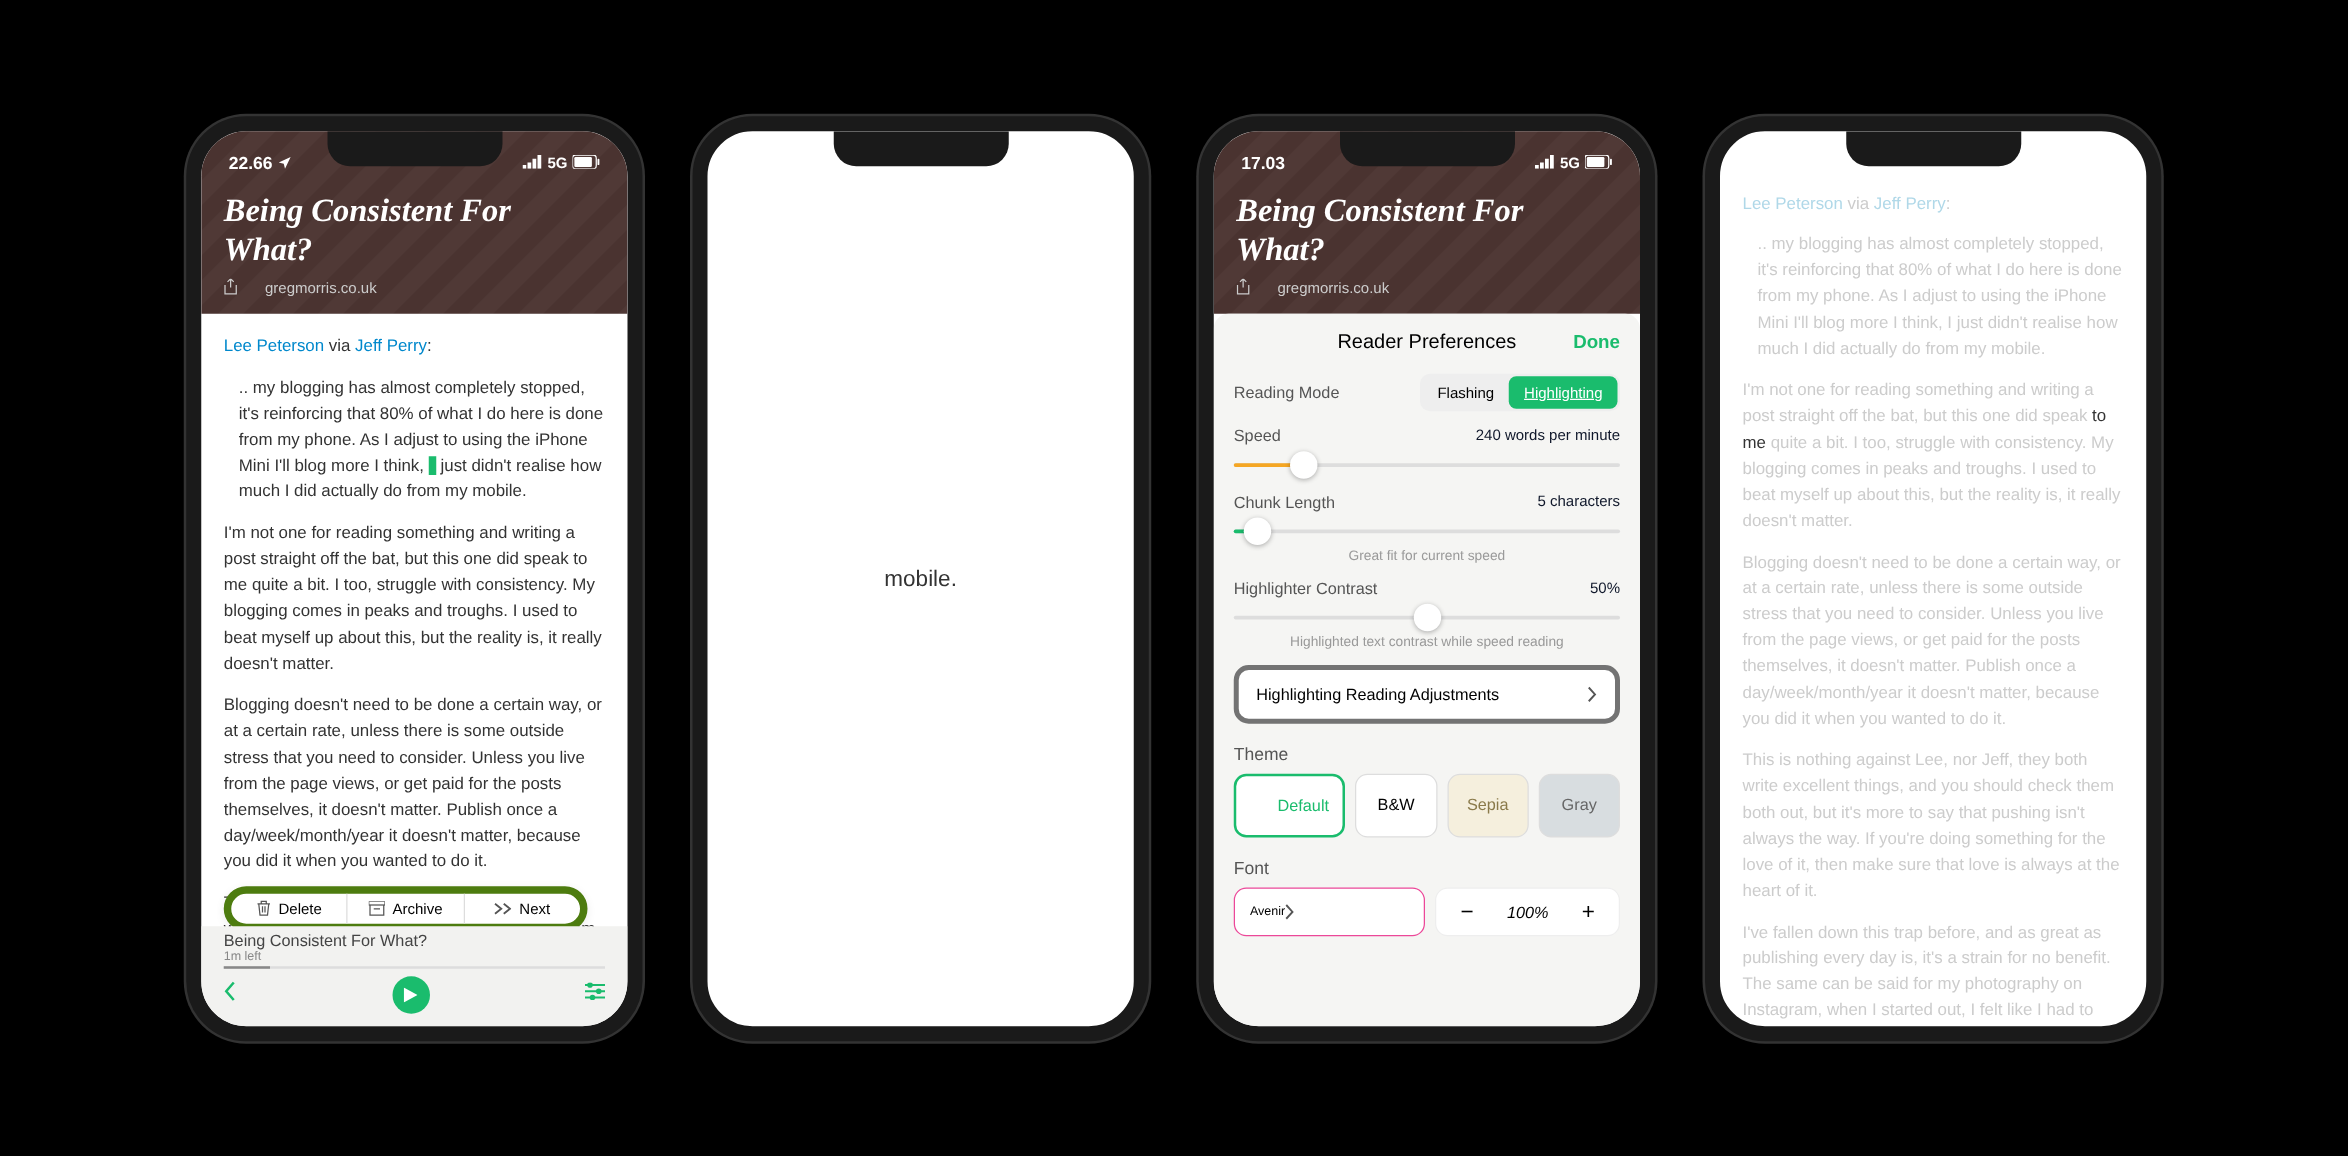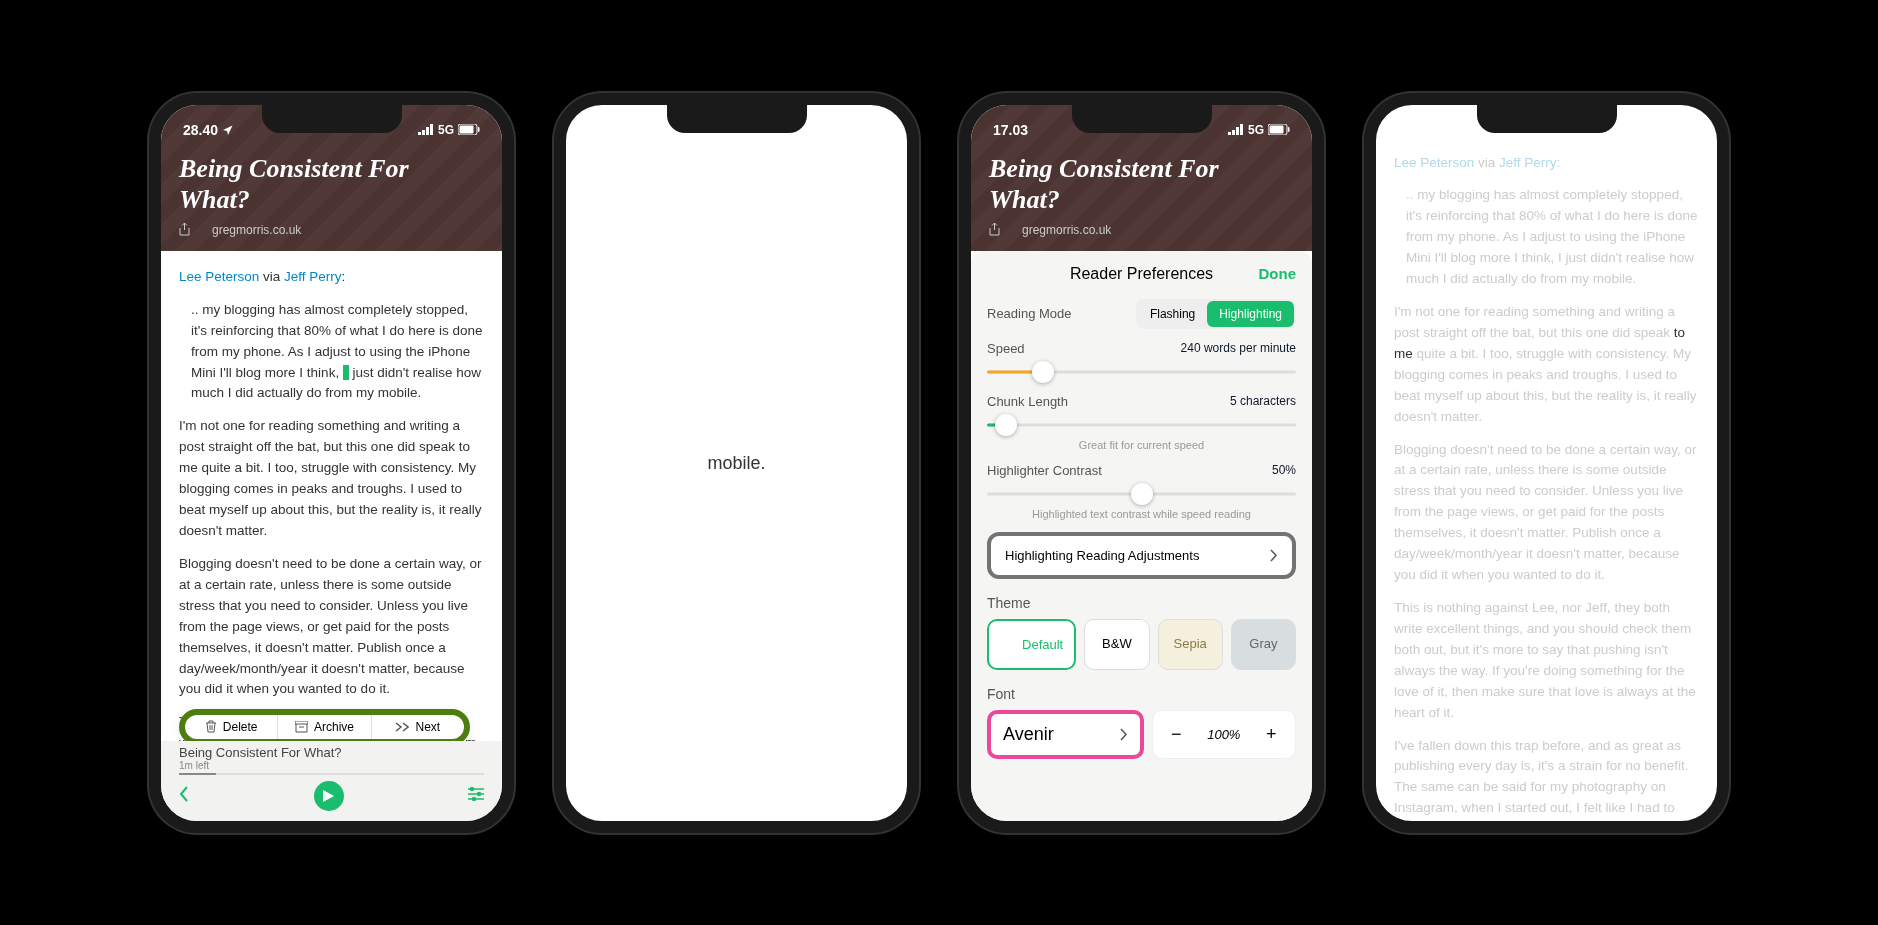--- a/index.html
+++ b/index.html
@@ -157,56 +157,56 @@
     overflow: hidden;
   }
   .prefs-header { display: flex; justify-content: center; position: relative; margin-bottom: 16px; }
   .prefs-title { font-size: 16px; font-weight: 500; }
   .done-btn { position: absolute; right: 0; color: #1abc6d; font-weight: 600; font-size: 15px; }
   .pref-row { display: flex; justify-content: space-between; align-items: center; font-size: 13px; margin-bottom: 6px; }
   .pref-label { color: #555; }
   .pref-value { color: #0f172a; font-size: 12px; }
   .seg { display: flex; background: #eee; border-radius: 8px; padding: 2px; }
   .seg button { flex: 1; padding: 6px 12px; border: none; background: none; font-size: 12px; border-radius: 6px; cursor: pointer; }
-  .seg button.active { background: #1abc6d; color: #fff; }
+  .seg button.active { background: #1abc6d; color: #fff; text-decoration: underline; }
   .slider { position: relative; height: 20px; margin-bottom: 4px; }
   .slider-track { position: absolute; top: 50%; left: 0; right: 0; height: 3px; background: #ddd; border-radius: 2px; transform: translateY(-50%); }
   .slider-fill { position: absolute; top: 50%; left: 0; height: 3px; background: #f5a623; border-radius: 2px; transform: translateY(-50%); }
   .slider-fill.green { background: #1abc6d; }
   .slider-thumb { position: absolute; top: 50%; width: 22px; height: 22px; background: #fff; border-radius: 50%; box-shadow: 0 1px 4px rgba(0,0,0,0.3); transform: translate(-50%, -50%); }
   .slider-caption { text-align: center; font-size: 11px; color: #999; margin-bottom: 10px; }
   .card-btn {
     background: #fff; border: 4px solid #737373; border-radius: 12px;
     padding: 12px 14px; display: flex; justify-content: space-between; align-items: center;
     font-size: 13px; margin-bottom: 16px; cursor: pointer;
   }
   .section-label { font-size: 14px; color: #555; margin: 10px 0 8px; }
   .theme-row { display: flex; gap: 8px; margin-bottom: 16px; }
   .theme-btn { flex: 1; padding: 16px 0; border-radius: 10px; text-align: center; font-size: 13px; border: 1px solid #ddd; cursor: pointer; }
   .theme-btn.default { border: 2px solid #1abc6d; background: #fff; color: #1abc6d; padding-left: 22px; }
   .theme-btn.bw { background: #fff; }
   .theme-btn.sepia { background: #f5efdd; color: #8a7a4a; }
   .theme-btn.gray { background: #d8dde0; color: #666; }
   .font-row { display: flex; gap: 8px; }
-  .font-select { flex: 1.4; background: #fff; border: 4px solid #ec4899; border-radius: 10px; padding: 10px 12px; display: flex; justify-content: space-between; align-items: center; font-size: 18px; cursor: pointer; }
+  .font-select { flex: 1.4; background: #fff; border: 1px solid #ec4899; border-radius: 10px; padding: 10px 12px; display: flex; justify-content: flex-start; align-items: center; font-size: 10px; cursor: pointer; }
   .stepper { flex: 1.6; background: #fff; border: 1px solid #eee; border-radius: 10px; display: flex; align-items: center; }
   .stepper button { flex: 1; background: none; border: none; font-size: 18px; padding: 8px 0; cursor: pointer; }
   .stepper span { flex: 1; text-align: center; font-size: 13px; font-style: italic; }
   .pref-section { margin-bottom: 12px; }
 </style>
 </head>
 <body>
 
 <div class="phone">
   <div class="notch"></div>
   <div class="screen">
     <div class="header">
       <div class="status-bar">
         <div class="status-left">
-          <span>28.40</span>
+          <span>22.66</span>
           <svg width="12" height="12" viewBox="0 0 24 24" fill="#fff">
               <path d="M2 12l19-9-9 19-2-8-8-2z"></path>
             </svg>
         </div>
         <div class="status-right">
           <svg width="16" height="11" viewBox="0 0 16 11" fill="#fff">
               <rect x="0" y="8" width="3" height="3"></rect>
               <rect x="4" y="6" width="3" height="5"></rect>
               <rect x="8" y="3" width="3" height="8"></rect>
               <rect x="12" y="0" width="3" height="11"></rect>

